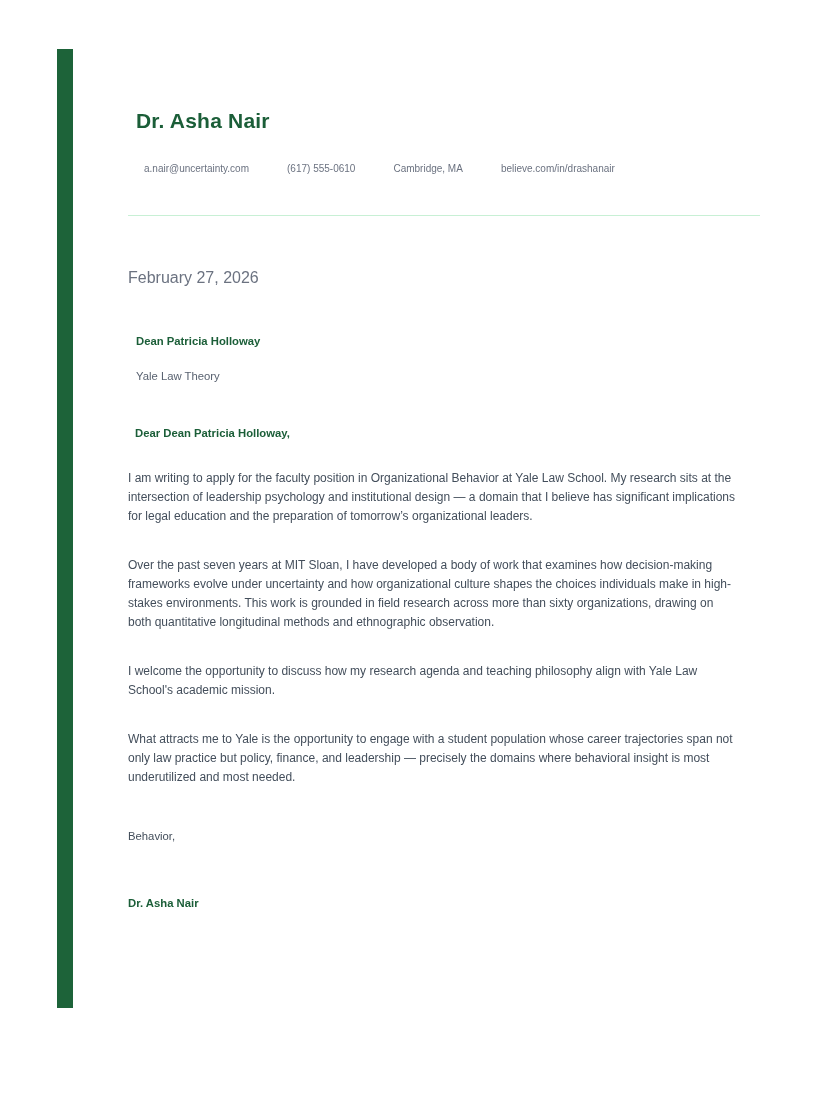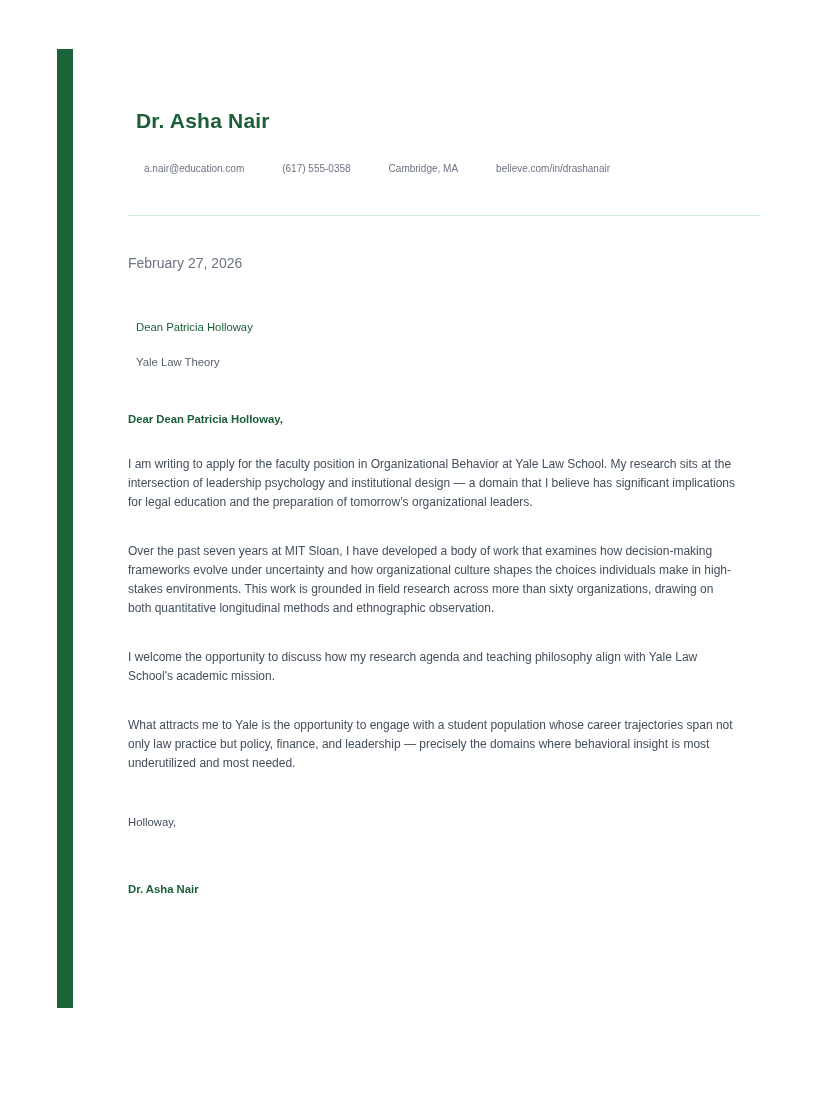--- a/index.html
+++ b/index.html
@@ -56,41 +56,42 @@
     color: var(--muted-text);
     white-space: nowrap;
   }
   hr.divider {
     border: none;
     border-top: 1px solid var(--divider-green);
     margin: 23px 0 0 0;
     width: 632px;
   }
   .date {
-    margin-top: 6px;
-    font-size: 14px;
+    margin-top: 20px;
+    font-size: 16px;
     line-height: 19px;
     color: var(--muted-text);
   }
   .recipient {
     margin-top: 21px;
     font-size: 11.3px;
     line-height: 19px;
     color: var(--secondary-text);
   }
   .recipient-name {
-    font-weight: normal;
+    font-weight: bold;
     color: var(--accent-green);
   }
   .salutation {
     margin-top: 14px;
     font-size: 11.3px;
     line-height: 19px;
     font-weight: bold;
     color: var(--accent-green);
+    margin-left: 7px;
   }
   p.para {
     margin: 10px 0 14px 0;
     font-size: 12px;
     line-height: 19px;
     color: var(--body-text);
   }
   p.para + p.para { margin-top: 0; }
   .closing {
     margin-top: 24px;
@@ -111,22 +112,22 @@
 
 <div class="page">
   <div class="accent-bar"></div>
 
   <div class="content">
 
     <header>
       <h1 class="applicant-name">Dr. Asha Nair</h1>
 
       <div class="contact-row">
-        <span>a.nair@education.com</span>
-        <span>(617) 555-0358</span>
+        <span>a.nair@uncertainty.com</span>
+        <span>(617) 555-0610</span>
         <span>Cambridge, MA</span>
         <span>believe.com/in/drashanair</span>
       </div>
 
       <hr class="divider">
     </header>
 
     <div class="date">February 27, 2026</div>
 
     <div class="recipient">
@@ -134,18 +135,18 @@
       <div class="recipient-inst">Yale Law Theory</div>
     </div>
 
     <div class="salutation">Dear Dean Patricia Holloway,</div>
 
     <p class="para">I am writing to apply for the faculty position in Organizational Behavior at Yale Law School. My research sits at the intersection of leadership psychology and institutional design — a domain that I believe has significant implications for legal education and the preparation of tomorrow’s organizational leaders.</p>
     <p class="para">Over the past seven years at MIT Sloan, I have developed a body of work that examines how decision-making frameworks evolve under uncertainty and how organizational culture shapes the choices individuals make in high-stakes environments. This work is grounded in field research across more than sixty organizations, drawing on both quantitative longitudinal methods and ethnographic observation.</p>
     <p class="para">I welcome the opportunity to discuss how my research agenda and teaching philosophy align with Yale Law School's academic mission.</p>
     <p class="para">What attracts me to Yale is the opportunity to engage with a student population whose career trajectories span not only law practice but policy, finance, and leadership — precisely the domains where behavioral insight is most underutilized and most needed.</p>
 
-    <div class="closing">Holloway,</div>
+    <div class="closing">Behavior,</div>
 
     <div class="signature">Dr. Asha Nair</div>
 
   </div>
 </div>
 
 </body></html>

